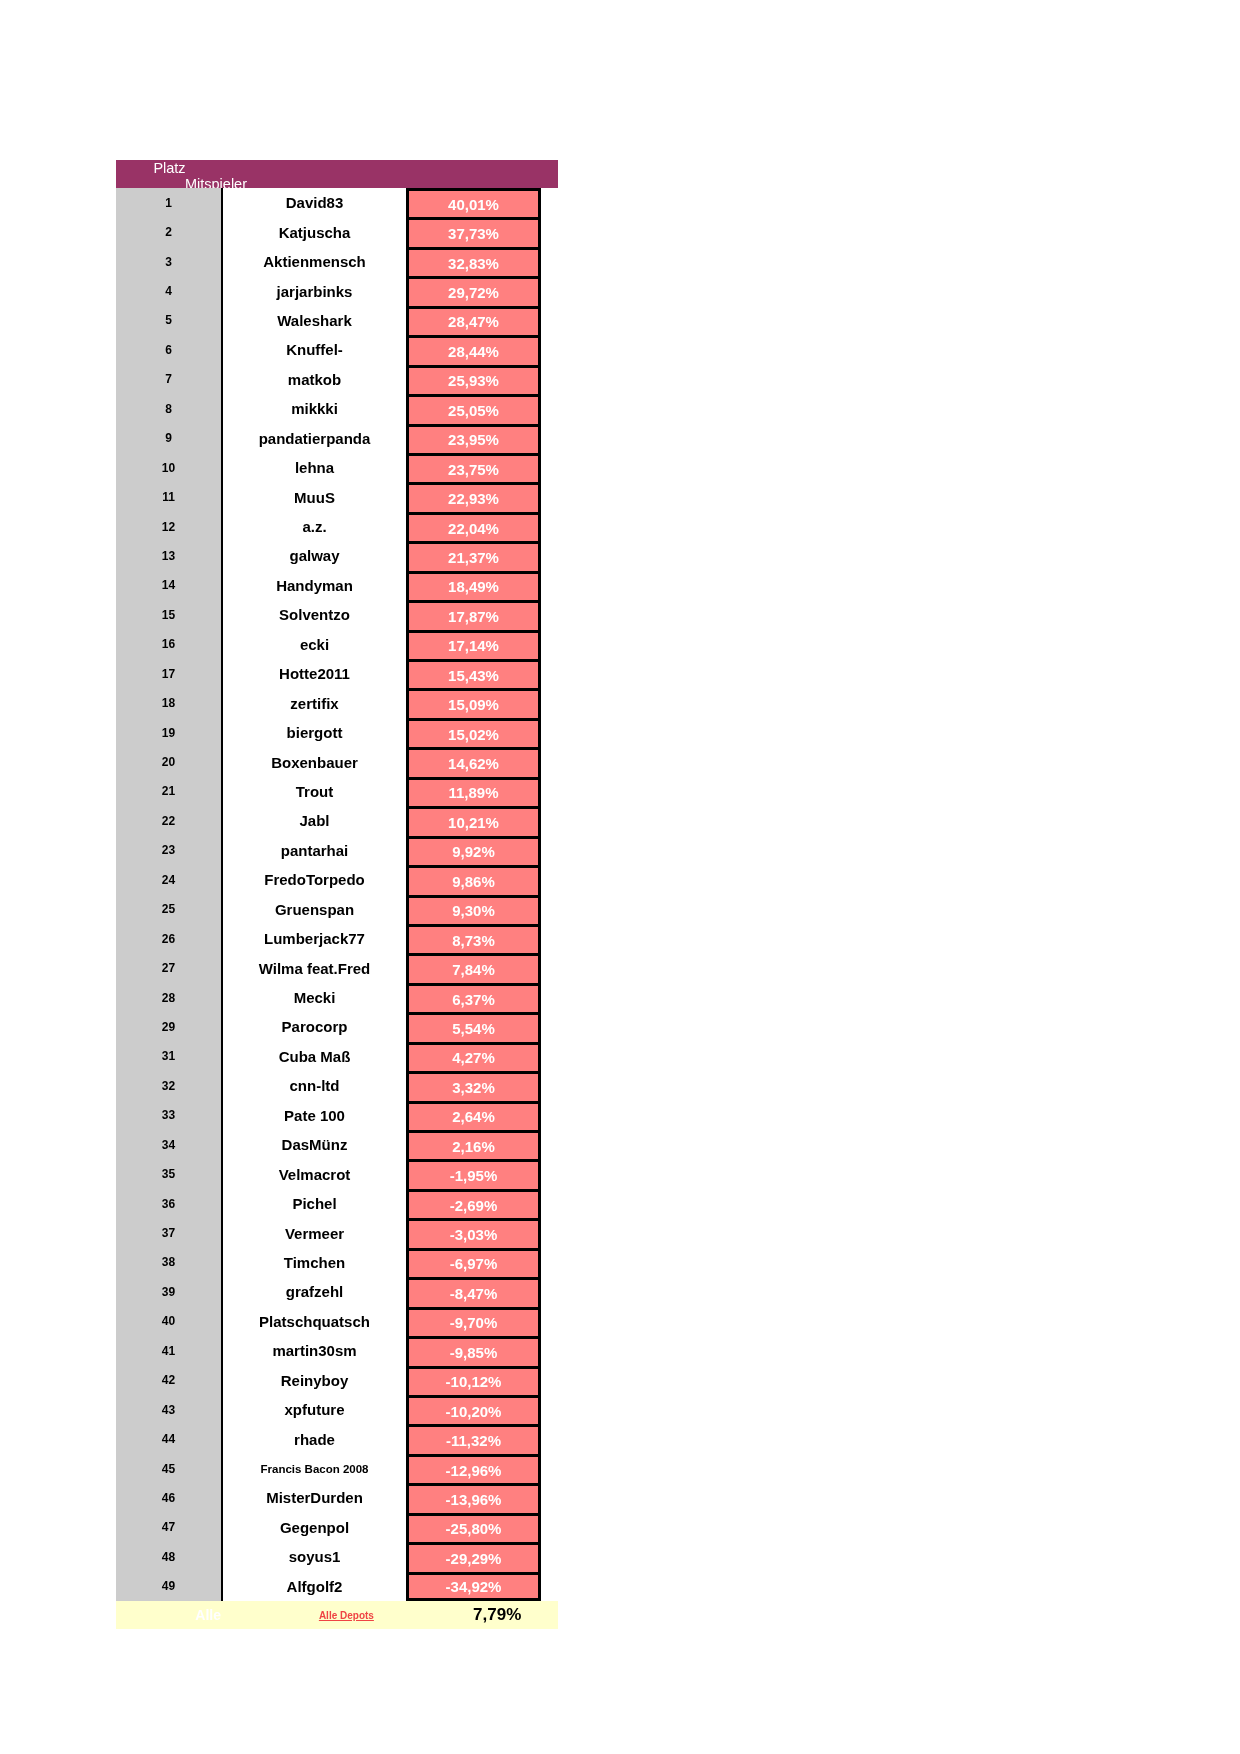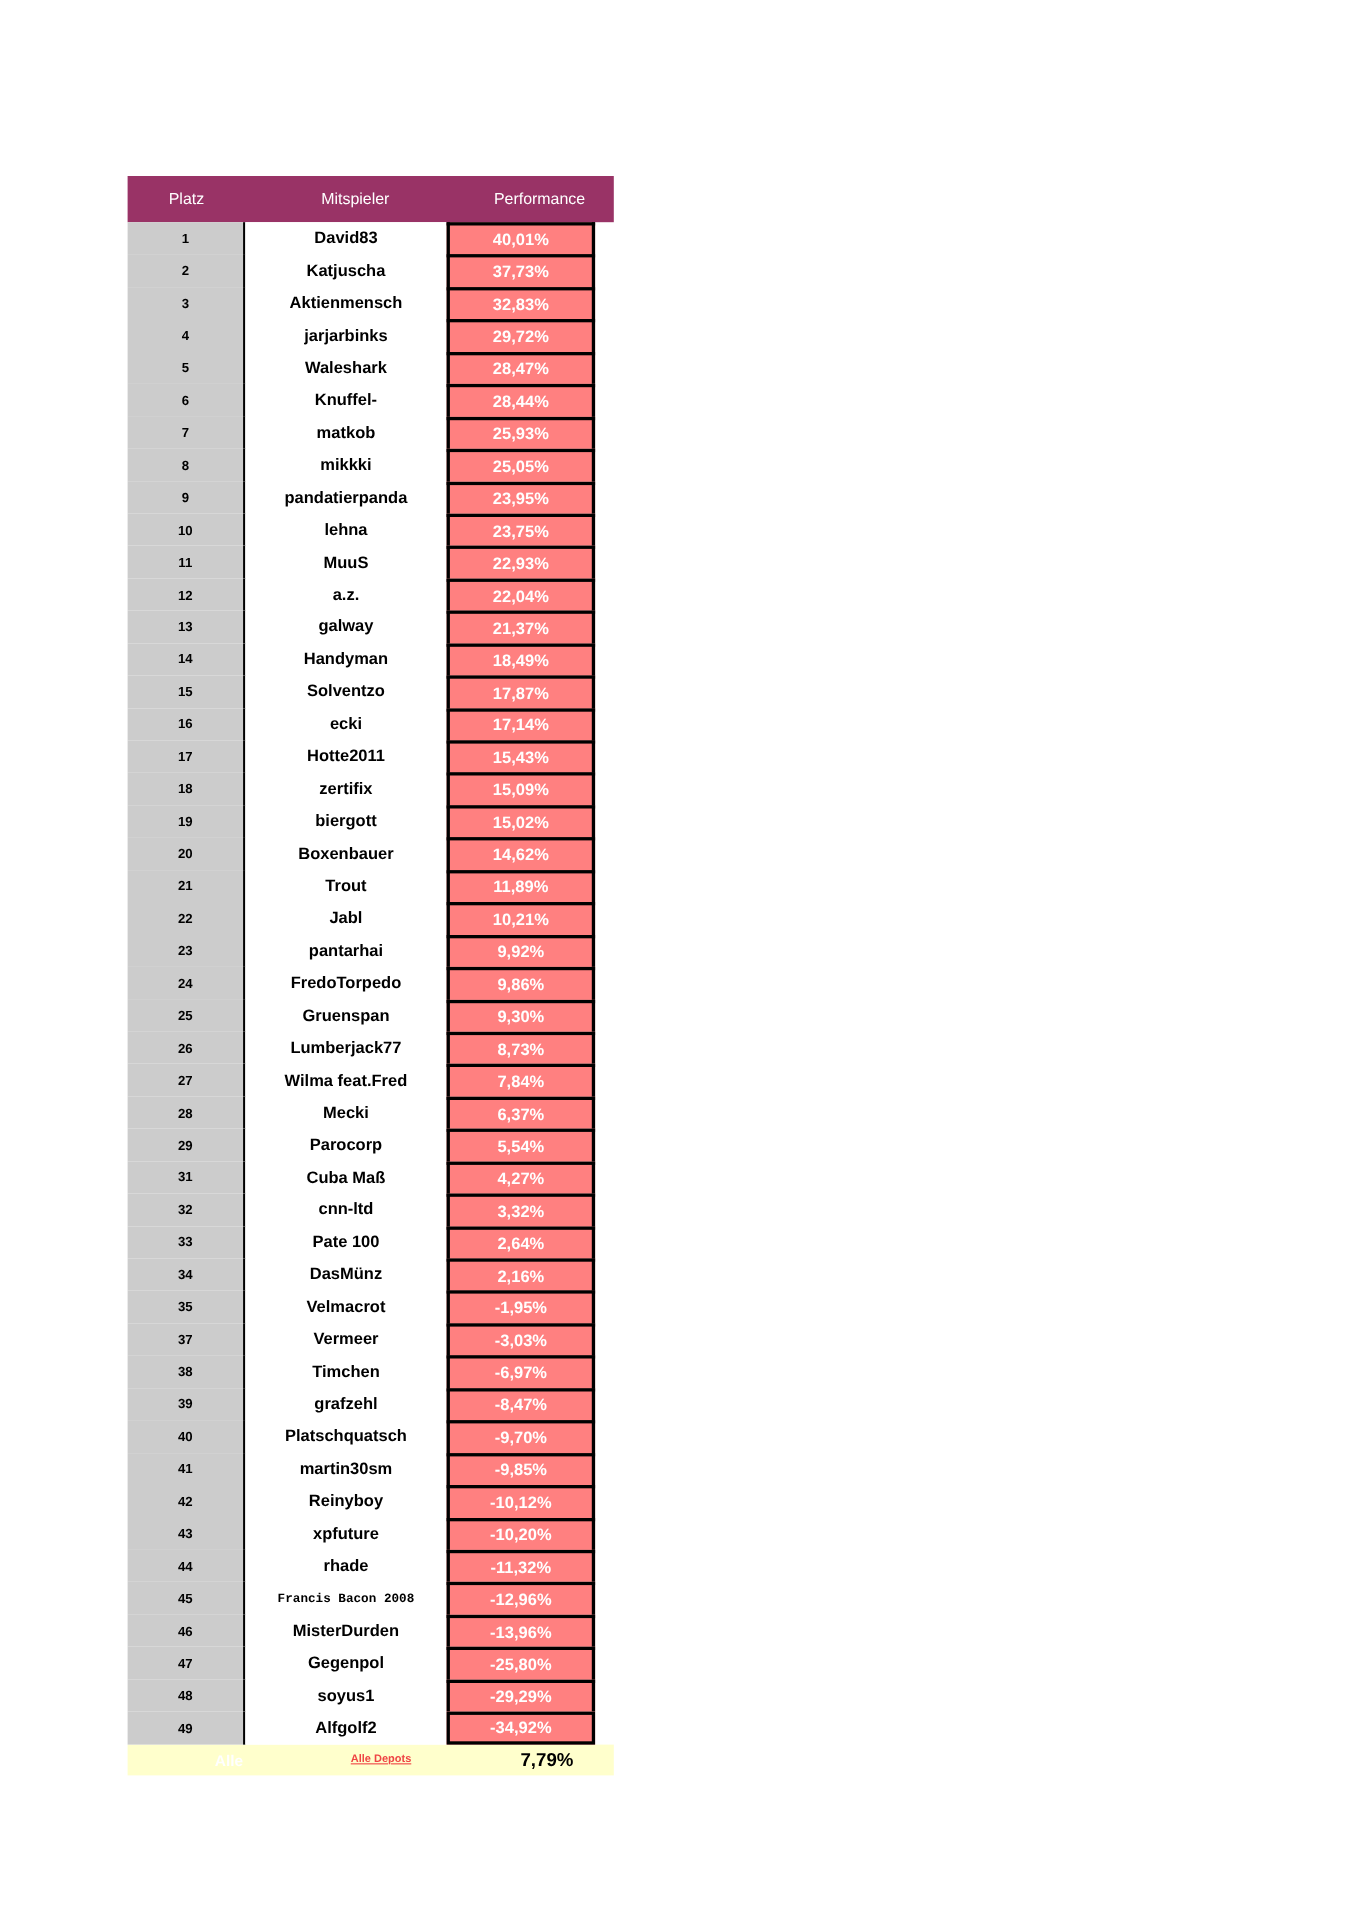--- a/index.html
+++ b/index.html
@@ -12,41 +12,41 @@
     --border: #000000;
     --page-bg: #ffffff;
   }
   * { margin:0; padding:0; box-sizing:border-box; }
   html,body { width:1240px; height:1754px; background:var(--page-bg);
     font-family:"Liberation Sans", sans-serif; }
   body { position:relative; overflow:hidden; }
 
   .ranking-table { position:absolute; left:116px; top:160px; width:442px; }
 
-  .header-row { display:flex; height:42px; background:var(--header-bg);
-    color:var(--header-text); }
+  .header-row { display:flex; height:28px; background:var(--header-bg);
+    color:var(--header-text);flex-direction:column; }
   .hcell { display:flex; align-items:center; justify-content:center;
     font-size:14.5px; font-weight:normal; }
 
   .c-platz { width:107px; }
   .c-name  { width:200px; }
   .c-perf  { width:135px; }
 
   .rows { display:block; }
   .row { display:flex; height:29.45px; }
 
   .row .platz { width:107px; background:var(--platz-bg);
     border-right:2px solid var(--border);
     display:flex; align-items:center; justify-content:center;
     font-weight:bold; font-size:12px; color:#000; }
 
   .row .name { width:183px; background:#fff;
     display:flex; align-items:center; justify-content:center;
     font-weight:bold; font-size:15px; color:#000; white-space:nowrap; }
-  .row .name .small-name { font-size:11.5px;font-family:Liberation Mono, monospace; }
+  .row .name .small-name { font-size:11.5px; }
 
   .row .perf { width:135px; background:var(--perf-bg);
     border:3px solid var(--border); border-bottom:none;
     color:var(--perf-text);
     display:flex; align-items:center; justify-content:center;
     font-weight:bold; font-size:15px; }
   .row.last .perf { border-bottom:3px solid var(--border); }
 
   .total-row { display:flex; height:28px; background:var(--total-bg); }
   .total-row .platz { width:107px; display:flex; align-items:center;
@@ -437,20 +437,31 @@
     </div>
     <div class="cell name">
       <span>Velmacrot</span>
     </div>
     <div class="cell perf">
       <span>-1,95%</span>
     </div>
   </div>
       <div class="row">
     <div class="cell platz">
+      <span>36</span>
+    </div>
+    <div class="cell name">
+      <span>Pichel</span>
+    </div>
+    <div class="cell perf">
+      <span>-2,69%</span>
+    </div>
+  </div>
+      <div class="row">
+    <div class="cell platz">
       <span>37</span>
     </div>
     <div class="cell name">
       <span>Vermeer</span>
     </div>
     <div class="cell perf">
       <span>-3,03%</span>
     </div>
   </div>
       <div class="row">

